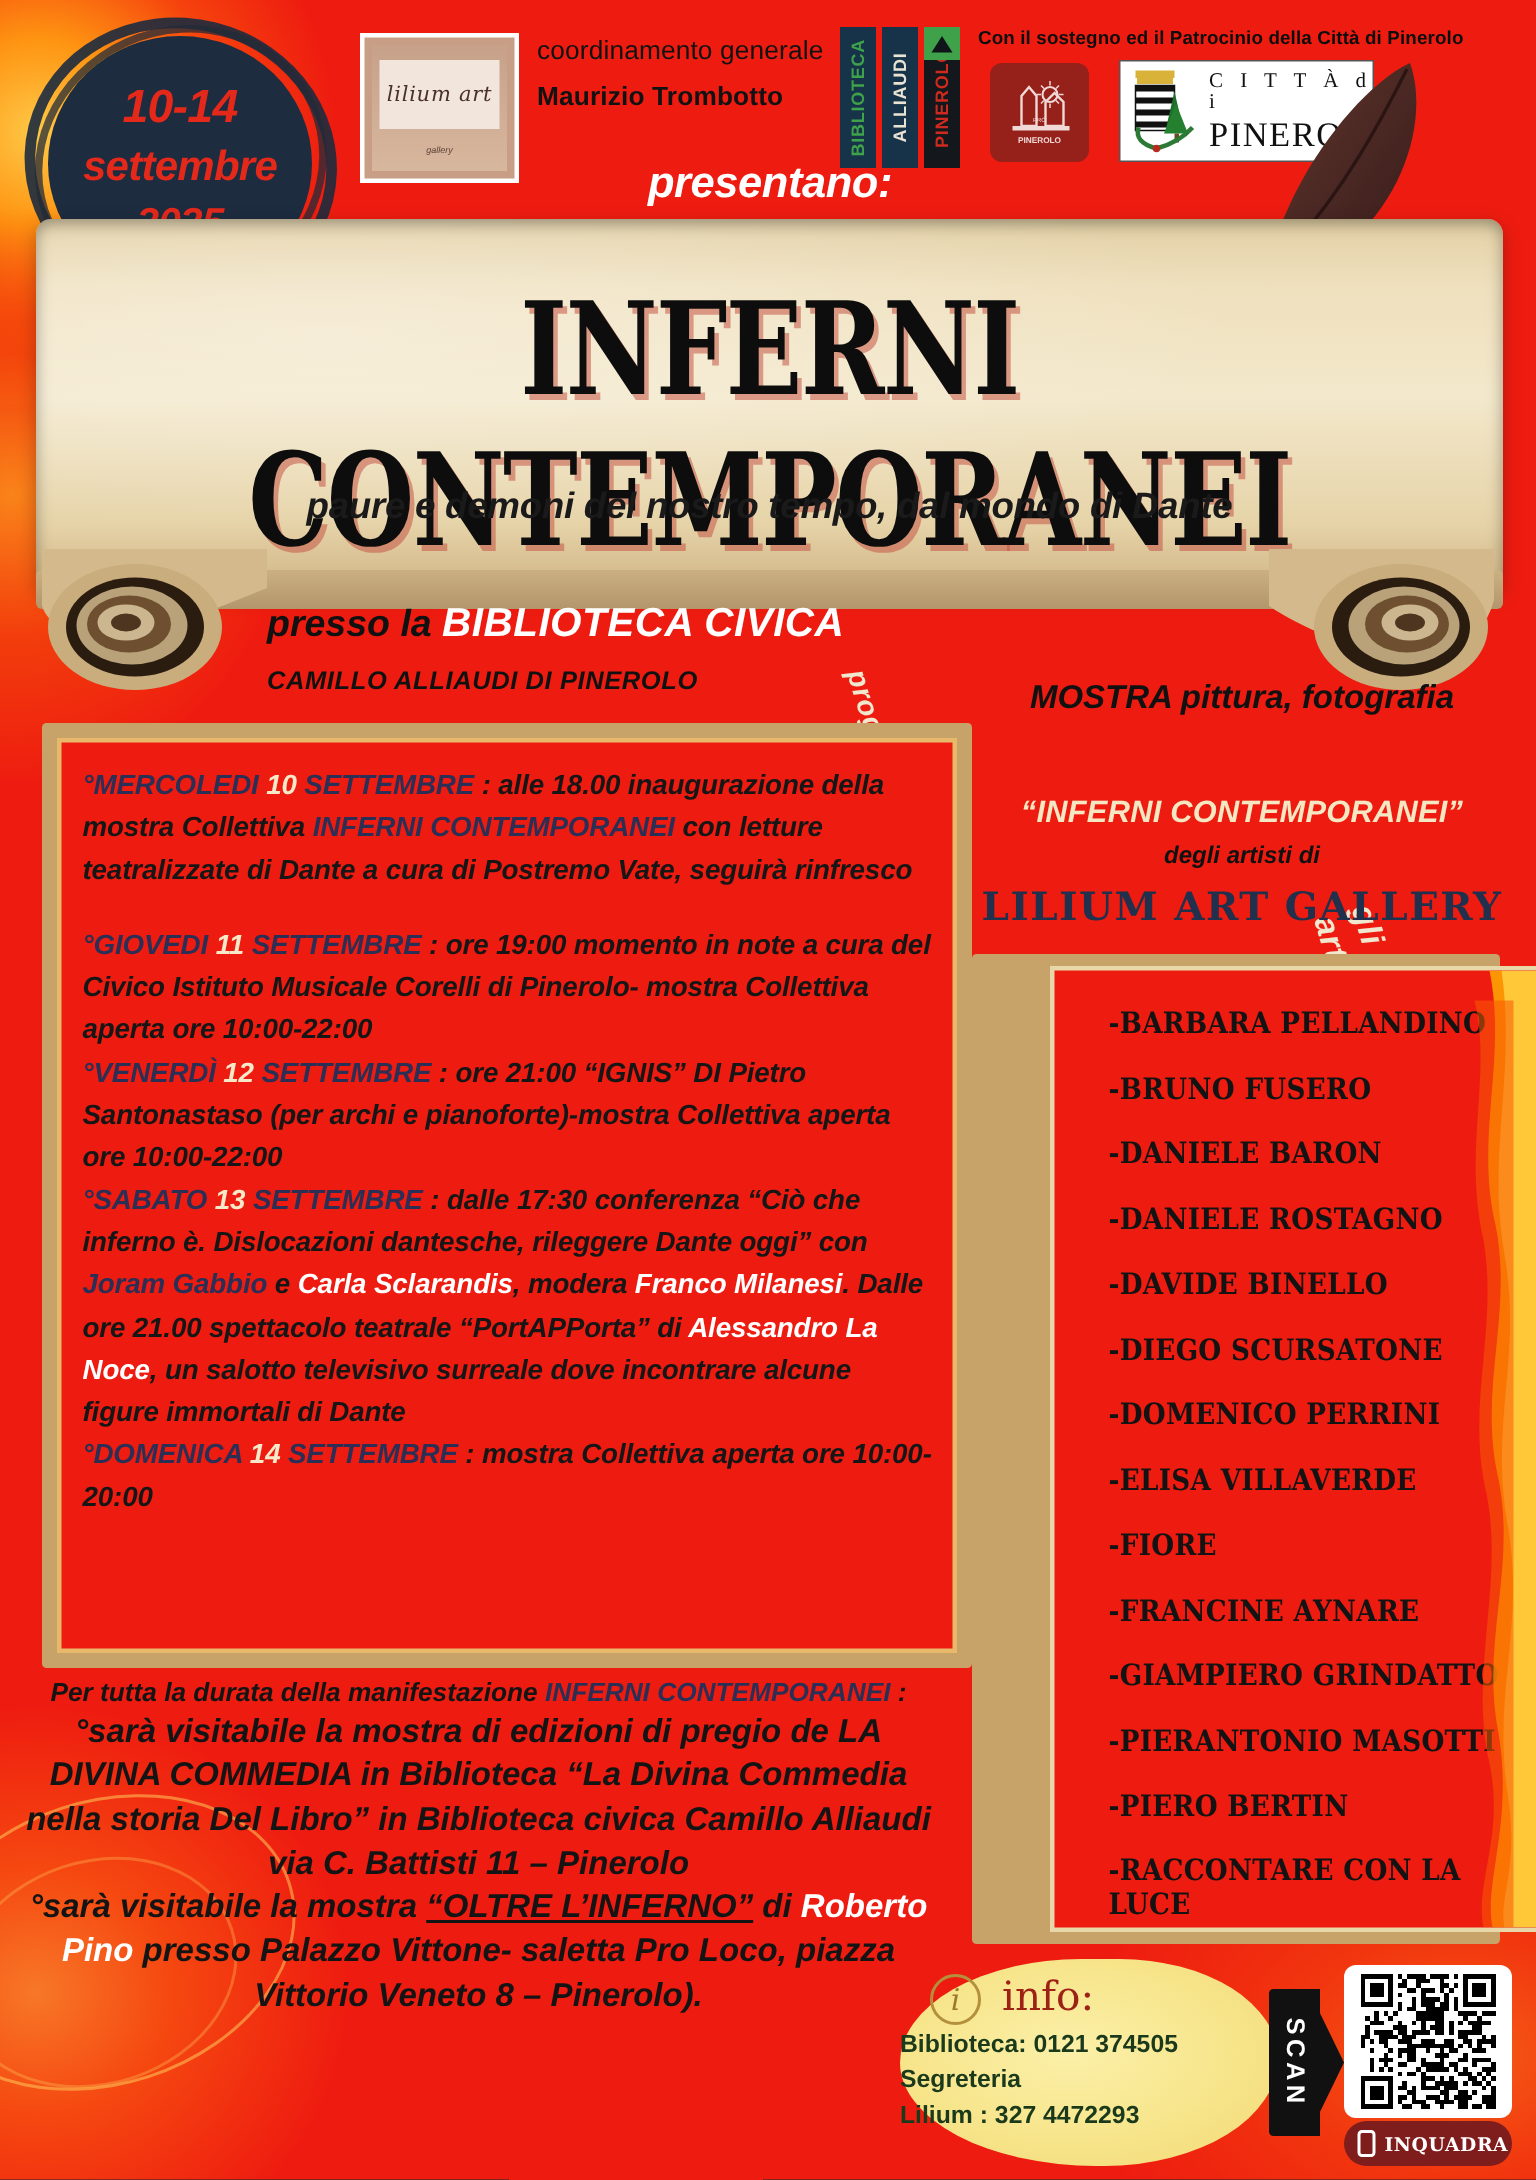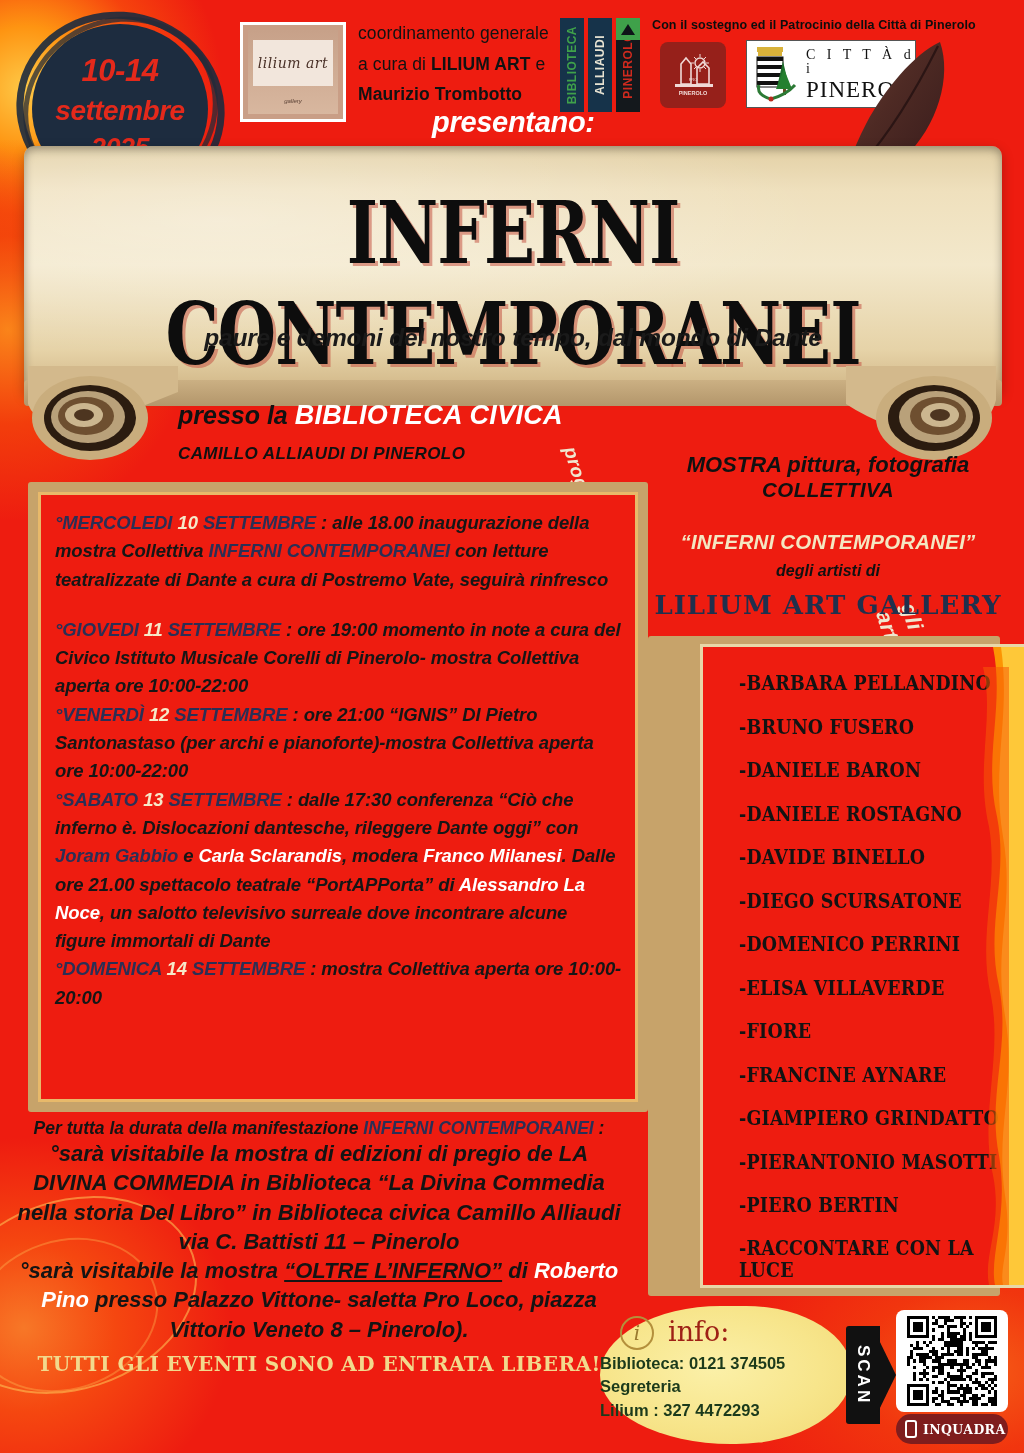--- a/index.html
+++ b/index.html
@@ -205,21 +205,20 @@
     <div class="lilium-inner">
       <div class="lilium-band">
           <span>lilium art</span>
         </div>
       <div class="lilium-sub">gallery</div>
     </div>
   </div>
 
   <div class="credits">
     <div>coordinamento generale</div>
-    <div><span>a cura di </span><b>LILIUM ART</b><span> e</span></div>
     <div style="font-weight:bold">Maurizio Trombotto</div>
   </div>
   <div class="presentano">presentano:</div>
 
   <div class="spines">
     <div class="spine sp1">
         <span>BIBLIOTECA</span>
       </div>
     <div class="spine sp2">
         <span>ALLIAUDI</span>
@@ -332,21 +331,20 @@
     <div class="prog-inner" id="prog-inner">
         <div class="prog-line"><span class="day">°MERCOLEDI </span><span class="num">10</span><span class="day"> SETTEMBRE</span> : alle 18.00 inaugurazione della mostra Collettiva <span class="inf"><span class="inf">INFERNI CONTEMPORANEI</span></span>  con letture teatralizzate di Dante a cura di Postremo Vate, seguirà rinfresco</div>
         <div class="prog-line gap"><span class="day">°GIOVEDI </span><span class="num">11</span><span class="day"> SETTEMBRE</span> :  ore 19:00 momento in note a cura del Civico Istituto Musicale Corelli di Pinerolo- mostra Collettiva aperta ore 10:00-22:00</div>
         <div class="prog-line"><span class="day">°VENERDÌ </span><span class="num">12</span><span class="day"> SETTEMBRE</span> : ore 21:00 “IGNIS” DI Pietro Santonastaso (per archi e pianoforte)-mostra Collettiva aperta ore 10:00-22:00</div>
         <div class="prog-line"><span class="day">°SABATO </span><span class="num">13</span><span class="day"> SETTEMBRE</span> : dalle 17:30 conferenza “Ciò che inferno è. Dislocazioni  dantesche, rileggere Dante oggi” con <span class="inf">Joram Gabbio</span> e  <span class="wht">Carla Sclarandis</span>, modera <span class="wht">Franco Milanesi</span>. Dalle ore 21.00 spettacolo teatrale “PortAPPorta” di <span class="wht">Alessandro La Noce</span>, un salotto televisivo surreale dove incontrare alcune figure immortali di Dante</div>
         <div class="prog-line"><span class="day">°DOMENICA </span><span class="num">14</span><span class="day"> SETTEMBRE</span> : mostra Collettiva aperta ore 10:00-20:00</div>
       </div>
   </div>
 
   <div class="rc rc1">MOSTRA pittura, fotografia</div>
-  <div class="rc rc2">COLLETTIVA</div>
   <div class="rc rc4">degli artisti di</div>
   <div class="rc rc3">“INFERNI CONTEMPORANEI”</div>
   <div class="rc rc5">LILIUM  ART GALLERY</div>
 
   <div class="art-box">
     <div class="art-inner">
       <div id="artists-host">
           <div class="artist">-BARBARA PELLANDINO</div>
           <div class="artist">-BRUNO FUSERO</div>
           <div class="artist">-DANIELE BARON</div>
@@ -367,21 +365,20 @@
         <path d="M32 0 C42 70 22 120 34 190 C46 260 24 300 36 370 C48 440 26 480 36 550 C44 600 30 620 34 640 L58 640 L58 0 Z" fill="#ffe04a" opacity=".8"></path>
         <path d="M14 20 C26 70 6 120 20 180 C30 240 8 290 22 350 C34 410 10 470 24 530 C34 580 14 610 20 640 L40 640 L40 20 Z" fill="#f75c05" opacity=".55"></path>
       </svg>
     </div>
   </div>
 
   <div class="bottom">
     <div class="b-lead"><span>Per tutta la durata della manifestazione </span><span class="inf">INFERNI CONTEMPORANEI</span><span> :</span></div>
     <div class="b-line">°sarà visitabile la mostra di edizioni di pregio de LA DIVINA COMMEDIA in Biblioteca “La Divina Commedia nella storia Del Libro” in  Biblioteca civica Camillo Alliaudi via C. Battisti 11 – Pinerolo</div>
     <div class="b-line"><span>°sarà visitabile la mostra </span><u>“OLTRE L’INFERNO”</u><span> di </span><span class="wht">Roberto Pino</span><span> presso Palazzo Vittone- saletta Pro Loco, piazza Vittorio Veneto 8 – Pinerolo).</span></div>
-    <div class="b-free">TUTTI GLI EVENTI SONO AD ENTRATA LIBERA!</div>
   </div>
 
   <div class="info-blob"></div>
   <div class="info-i">i</div>
   <div class="info-title">info:</div>
   <div class="info-lines">
     <div>Biblioteca: 0121 374505</div>
     <div>Segreteria</div>
     <div>Lilium : 327 4472293</div>
   </div>

